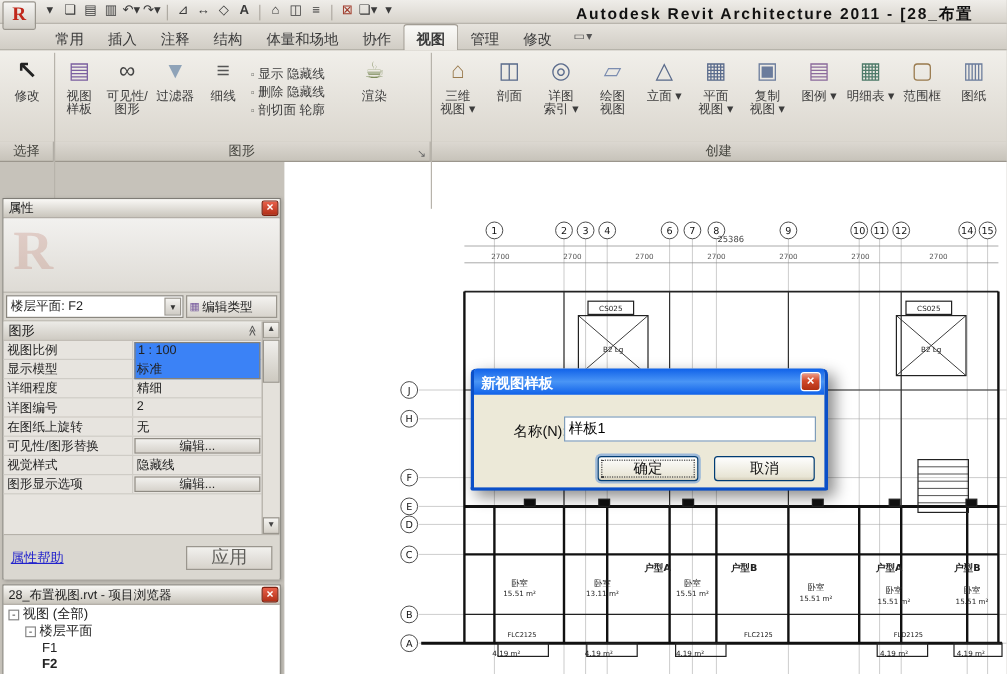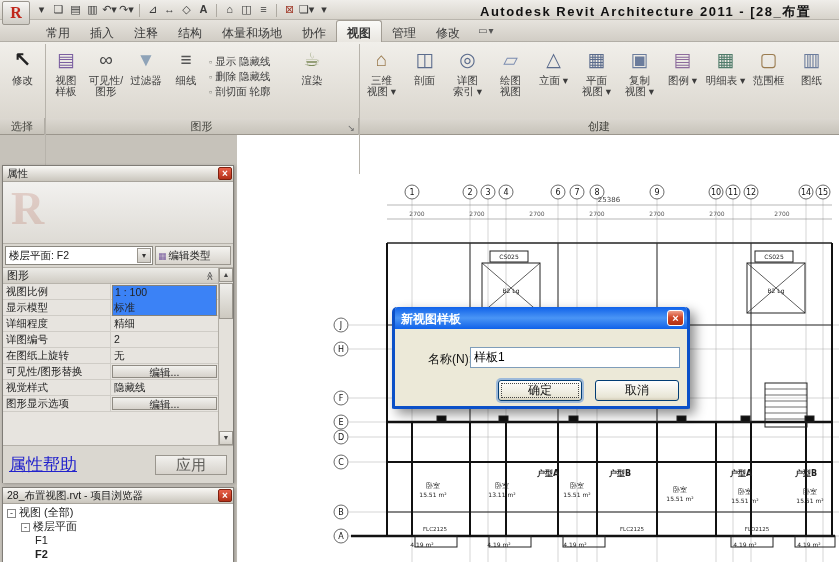--- a/index.html
+++ b/index.html
@@ -93,21 +93,21 @@
     border:1px solid #8f8b83; height:13px; line-height:12px; margin:1px; font-size:10.5px; }
   .v-scroll { position:absolute; right:0; top:0; bottom:0; width:15px; background:#e4e1db;
     border-left:1px solid #b1ada5; }
   .sarrow { position:absolute; left:0; right:0; height:14px; background:linear-gradient(#f6f5f2,#d4d0c8);
     border:1px solid #9a968e; font-size:7px; text-align:center; line-height:12px; color:#444; }
   .sarrow.up { top:0; } .sarrow.down { bottom:0; }
   .sthumb { position:absolute; left:0; right:0; top:15px; height:36px;
     background:linear-gradient(#f0efec,#cdc9c0); border:1px solid #9a968e; }
   .bottom-bar { height:37px; display:flex; align-items:center; justify-content:space-between;
     padding:0 6px; background:#dad7d0; }
-  .help-link { color:#2222cc; text-decoration:underline; font-size:17px; }
+  .help-link { color:#2222cc; text-decoration:underline; font-size:11px; }
   .apply-btn { width:72px; height:20px; background:linear-gradient(#f2f1ee,#d6d2cb);
     border:1px solid #9a968e; font-size:15px; color:#5f5e5a; text-align:center; line-height:18px; }
   .browser { top:487px; height:76px; }
   .tree { background:#fff; height:59px; overflow:hidden; font-size:11px; padding-top:2px; }
   .tree-row { height:14px; line-height:13px; white-space:nowrap; }
   .tbox { display:inline-block; width:9px; height:9px; border:1px solid #888; background:#fff;
     font-size:9px; line-height:7px; text-align:center; margin-right:3px; vertical-align:0px; color:#333; }
   
   .dialog { position:absolute; left:392px; top:307px; width:298px; height:102px; background:#ece9d8;
     border:3px solid #0b50c8; border-top:none; border-radius:5px 5px 2px 2px;

